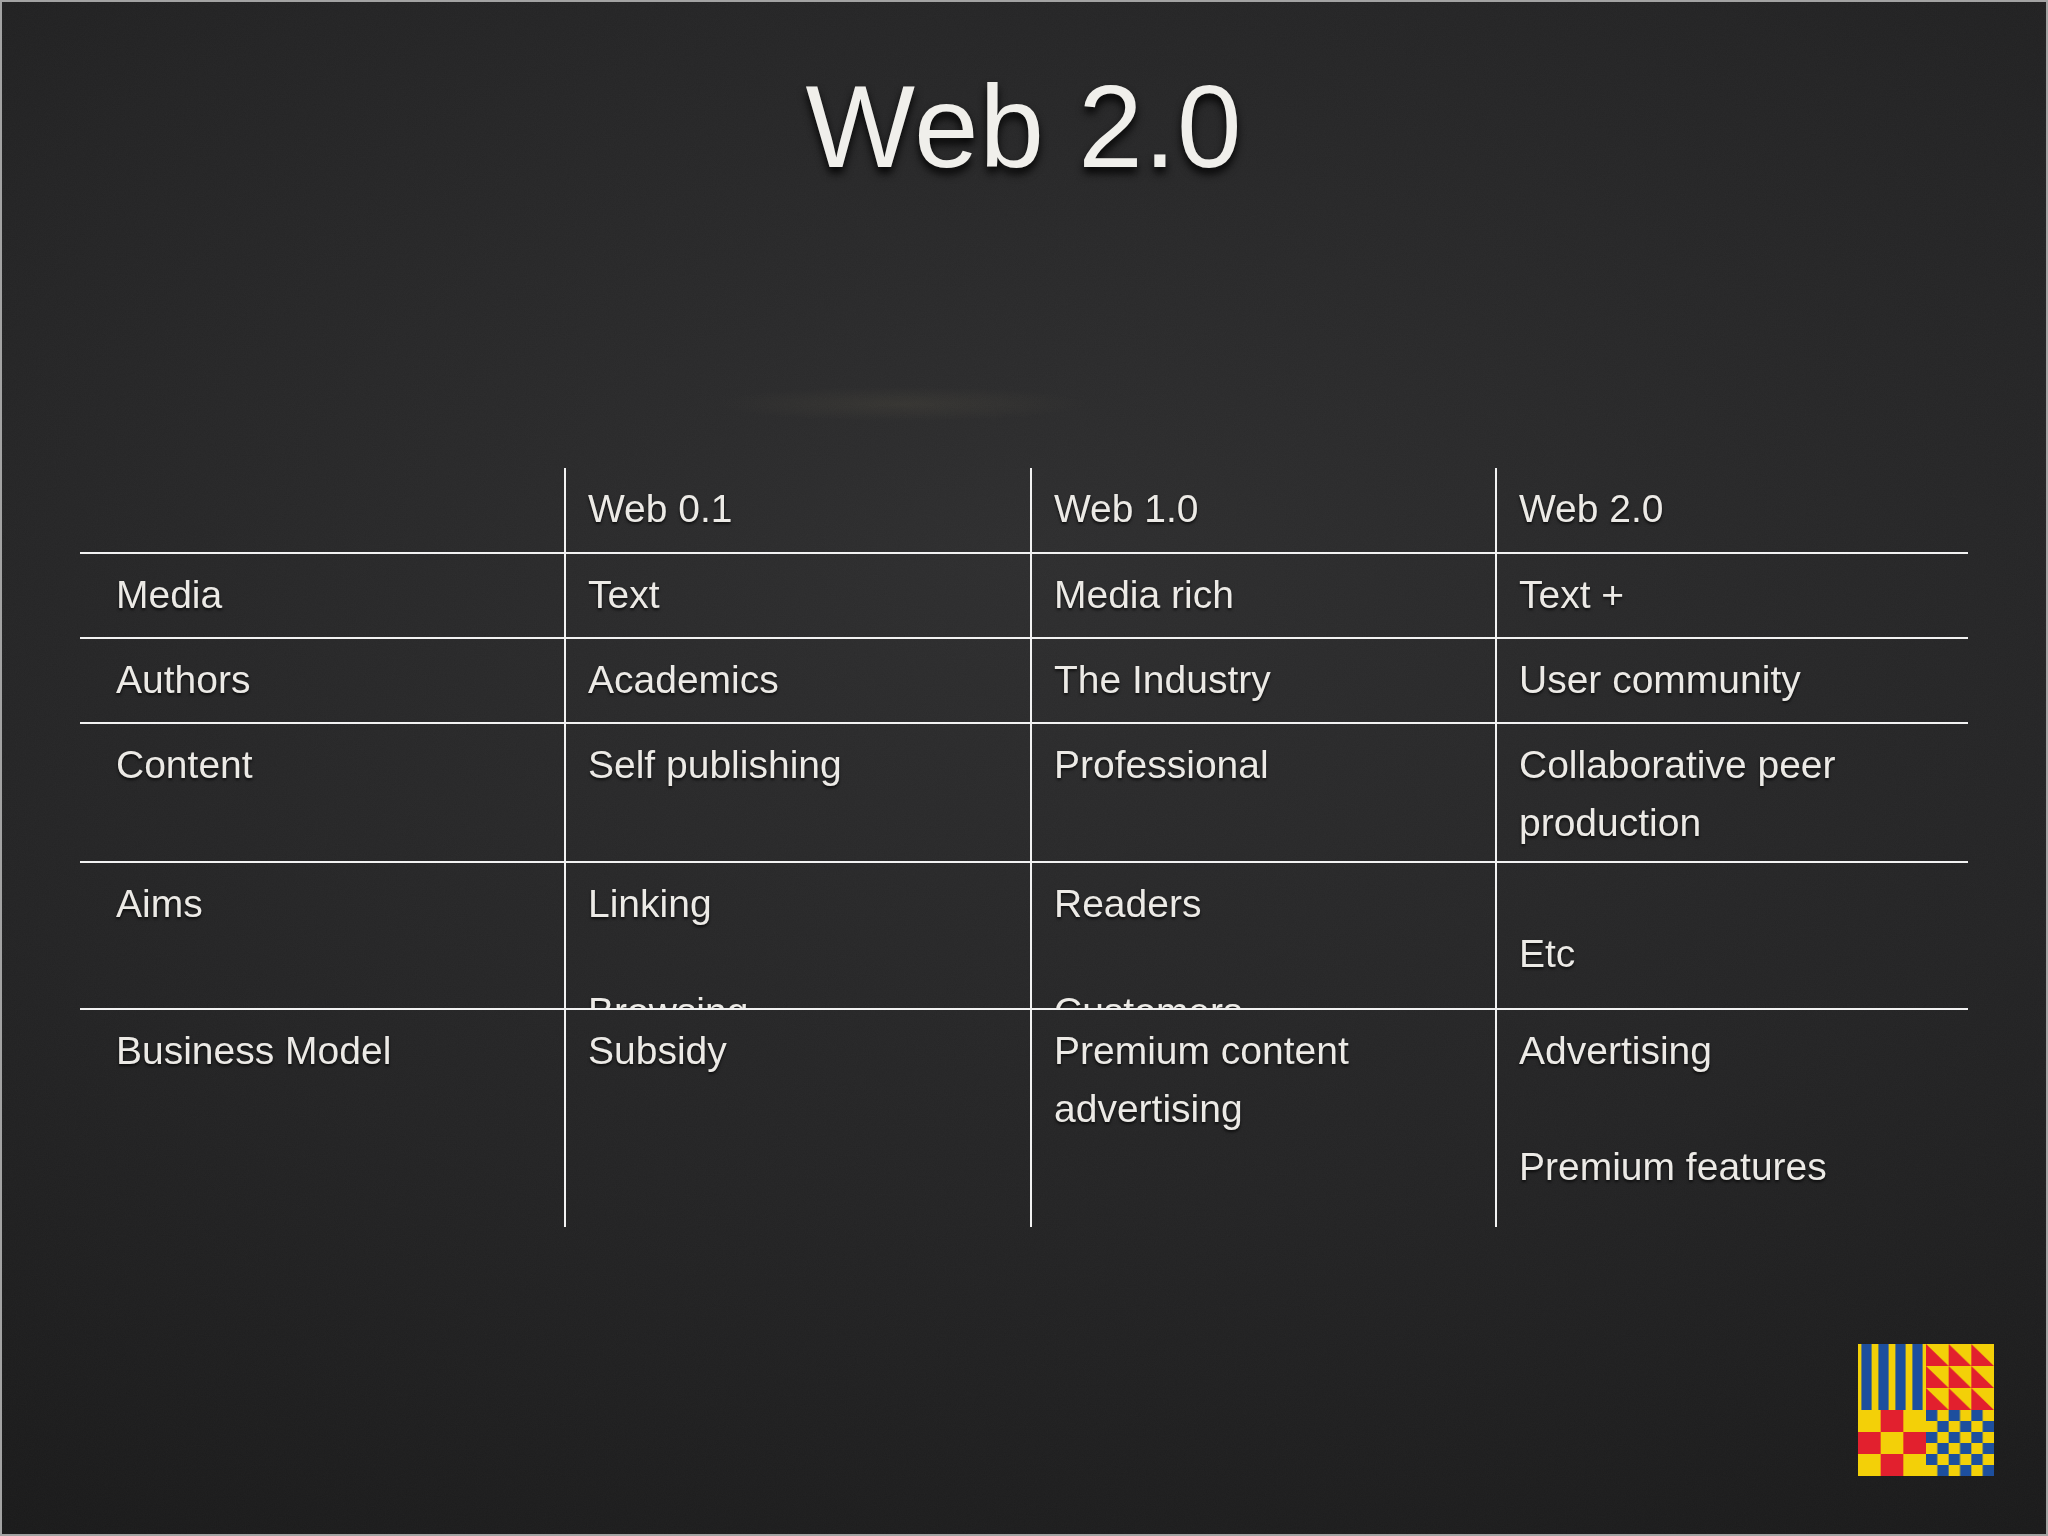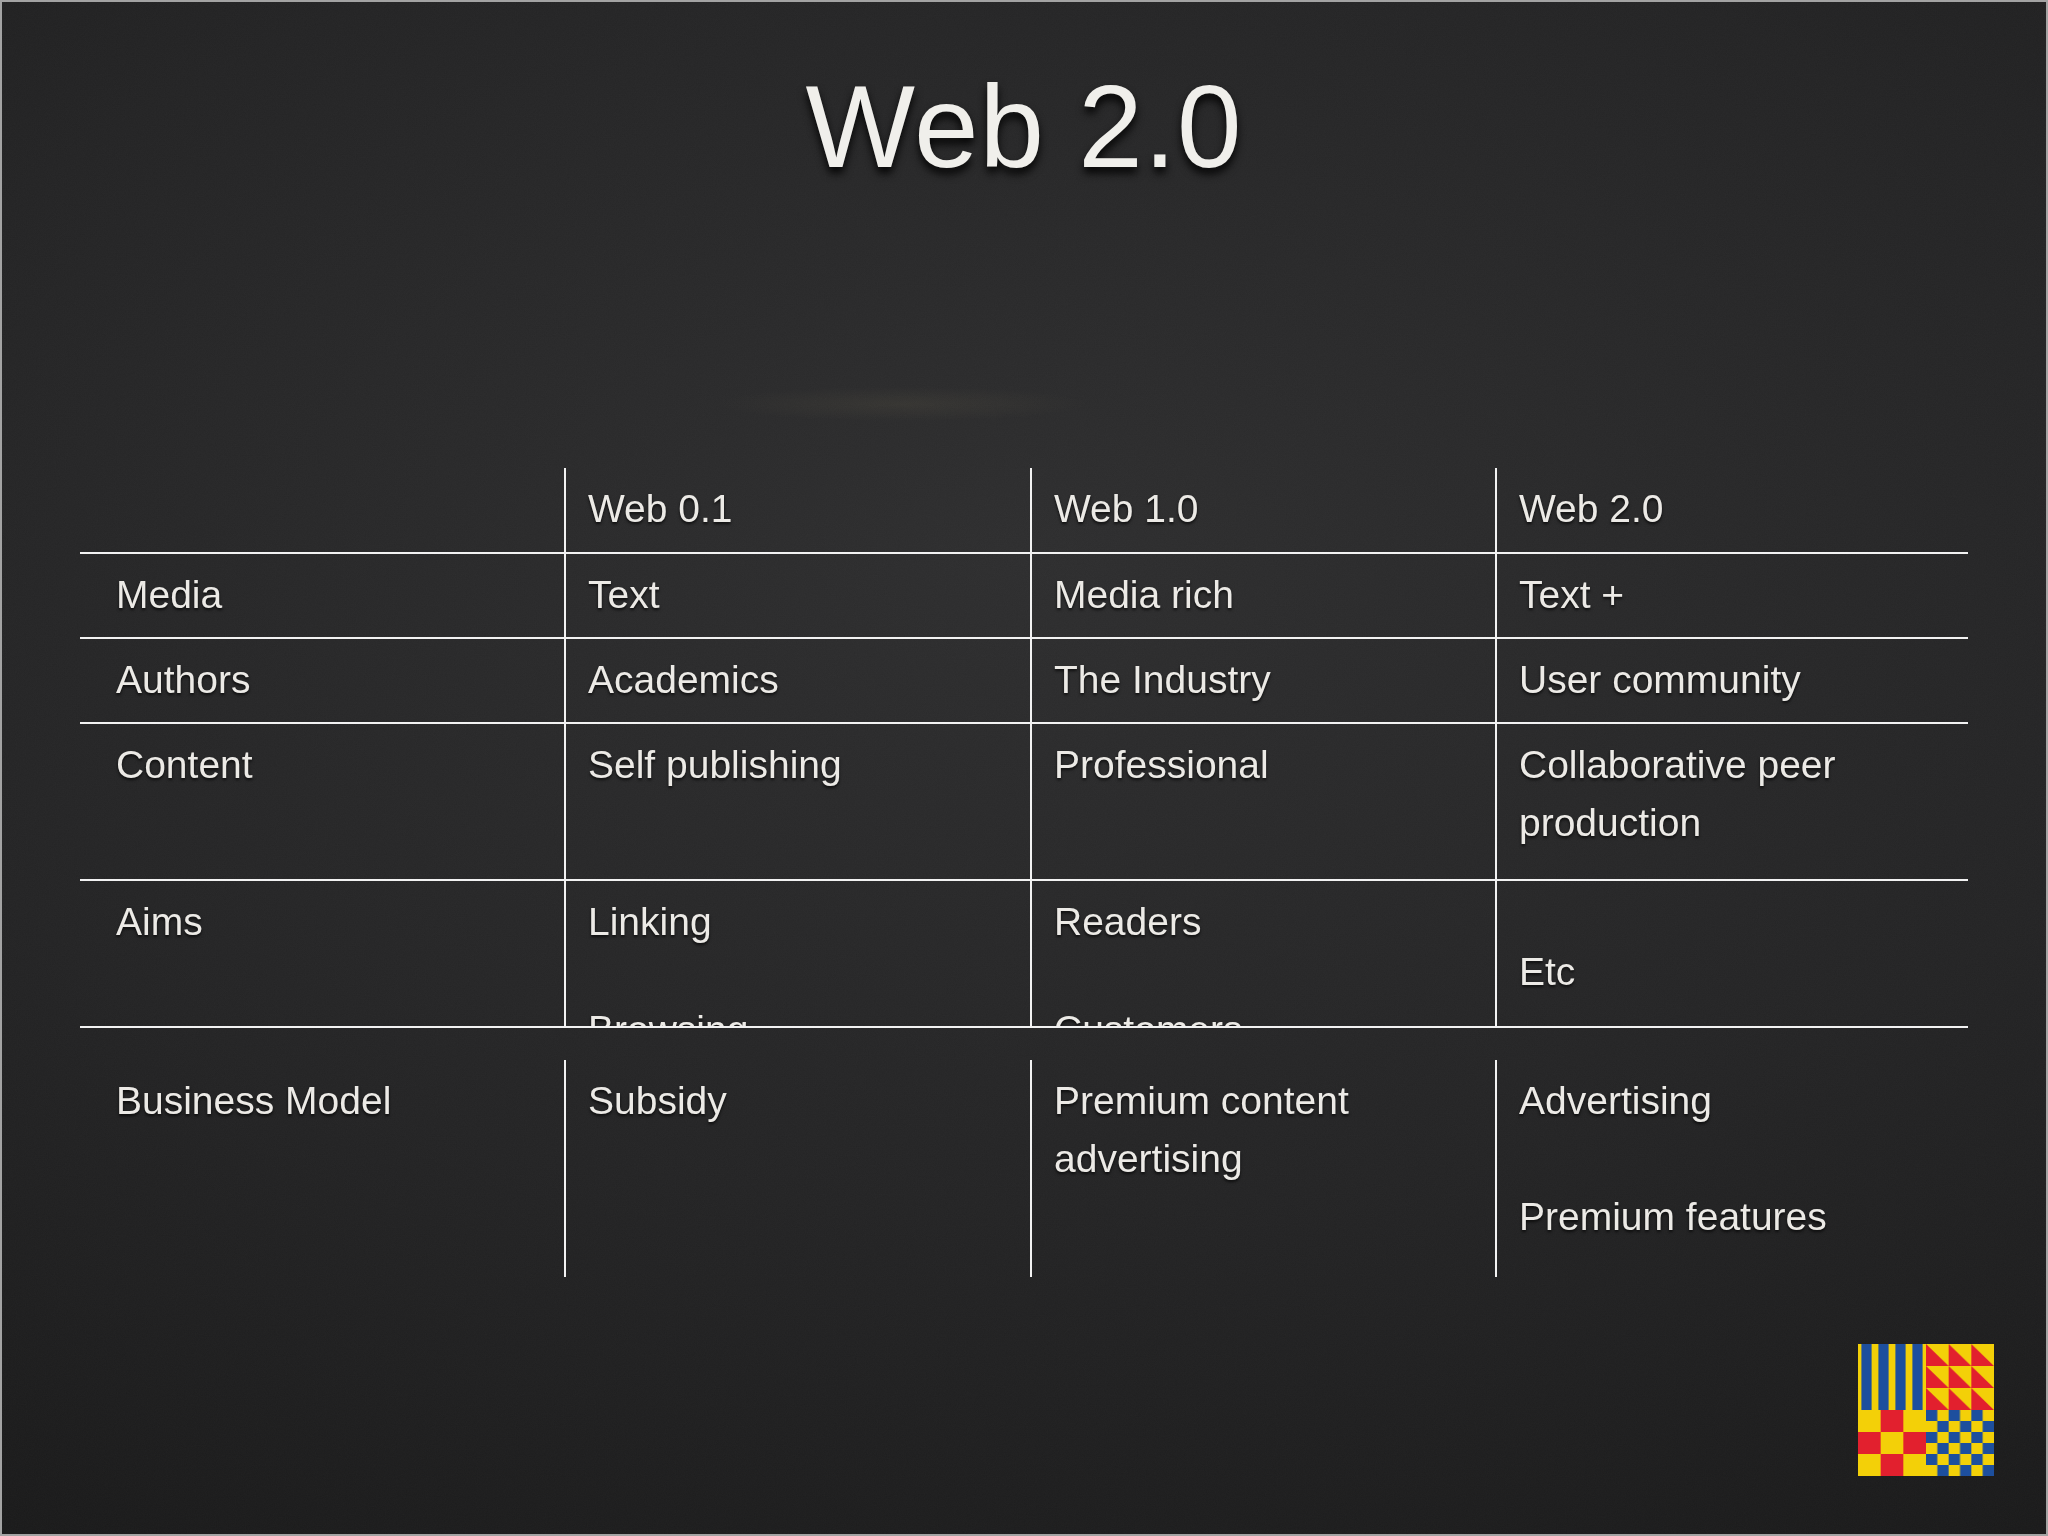--- a/index.html
+++ b/index.html
@@ -33,21 +33,21 @@
     position:absolute; left:78px; top:466px; width:1888px;
     font-size:39px; line-height:58px;
     text-shadow:0 2px 3px rgba(0,0,0,0.7);
   }
   .row{
     display:grid; grid-template-columns:484px 466px 465px 473px;
     box-sizing:border-box;
   }
   .row.hline{border-bottom:2px solid var(--line-color);}
   .r-header{height:86px;} .r-media{height:85px;} .r-authors{height:85px;}
-  .r-content{height:157px;} .r-aims{height:147px;} .r-biz{height:217px;margin-top:32px;}
+  .r-content{height:139px;} .r-aims{height:147px;} .r-biz{height:217px;}
   .cell{
     box-sizing:border-box; height:100%; overflow:hidden;
     padding:12px 18px 0 22px;
   }
   .cell.vline{border-left:2px solid var(--line-color);}
   .cell.label{padding-left:36px;}
   .clip-line{margin-top:50px;}
   .second-para{margin-top:58px;}
   .logo{
     position:absolute; right:52px; bottom:58px; width:136px; height:132px;

